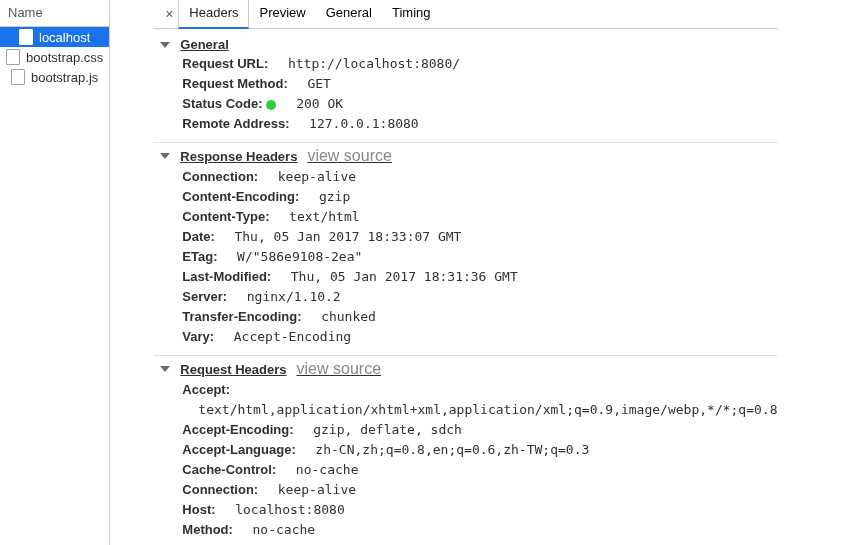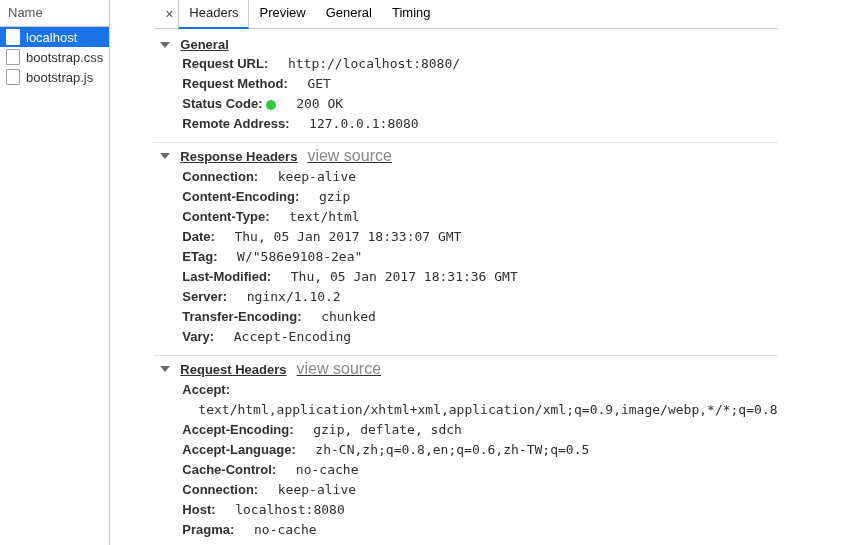--- a/index.html
+++ b/index.html
@@ -1,21 +1,21 @@
 <!DOCTYPE html>
 <html><head>
 <meta charset="utf-8">
 <style>
   html,body{margin:0;padding:0;font-family:"Helvetica Neue",Arial,sans-serif;font-size:13px;color:#303030;background:#fff;}
   .app{display:flex;width:758px;height:545px;gap:44px;}
   
   .sidebar{width:226px;border-right:1px solid #cccccc;display:flex;flex-direction:column;}
   .sidebar-header{height:26px;line-height:26px;padding-left:8px;border-bottom:1px solid #cccccc;color:#555;}
   .file-list{flex:1;overflow:auto;}
-  .file-row{display:flex;align-items:center;height:20px;padding:0 6px;gap:6px;cursor:pointer;}
+  .file-row{display:flex;align-items:center;height:20px;padding:0 6px;gap:6px;cursor:pointer;justify-content:center;}
   .file-row.selected{background:#1a73e8;color:#fff;}
   .file-icon{width:12px;height:14px;border:1px solid #9aa0a6;border-radius:1px;background:#fff;position:relative;flex:0 0 auto;}
   .file-row.selected .file-icon{border-color:#fff;}
   
   .details{flex:1;display:flex;flex-direction:column;}
   .tabbar{height:28px;display:flex;align-items:center;border-bottom:1px solid #cccccc;padding-left:6px;gap:0;}
   .close-x{width:18px;text-align:center;color:#555;cursor:pointer;font-size:14px;}
   .tab{padding:0 10px;height:28px;line-height:28px;color:#000000;cursor:pointer;}
   .tab.active{color:#222;border-bottom:2px solid #1a73e8;border-left:1px solid #cccccc;border-right:1px solid #cccccc;}
   .panel{flex:1;overflow:auto;padding:4px 0 10px 0;}
@@ -95,23 +95,23 @@
       </div>
       <div class="section">
         <div class="section-head">
           <span class="caret"></span>
           <span class="section-title">Request Headers</span>
           <span class="view-source">view source</span>
         </div>
         <div class="kvlist" id="kv-request">
             <div class="kv"><span class="k">Accept:</span> <span class="v">text/html,application/xhtml+xml,application/xml;q=0.9,image/webp,*/*;q=0.8</span></div>
             <div class="kv"><span class="k">Accept-Encoding:</span> <span class="v">gzip, deflate, sdch</span></div>
-            <div class="kv"><span class="k">Accept-Language:</span> <span class="v">zh-CN,zh;q=0.8,en;q=0.6,zh-TW;q=0.5</span></div>
+            <div class="kv"><span class="k">Accept-Language:</span> <span class="v">zh-CN,zh;q=0.8,en;q=0.6,zh-TW;q=0.3</span></div>
             <div class="kv"><span class="k">Cache-Control:</span> <span class="v">no-cache</span></div>
             <div class="kv"><span class="k">Connection:</span> <span class="v">keep-alive</span></div>
             <div class="kv"><span class="k">Host:</span> <span class="v">localhost:8080</span></div>
-            <div class="kv"><span class="k">Pragma:</span> <span class="v">no-cache</span></div>
+            <div class="kv"><span class="k">Method:</span> <span class="v">no-cache</span></div>
             <div class="kv"><span class="k">Upgrade-Insecure-Requests:</span> <span class="v">1</span></div>
           </div>
       </div>
     </div>
   </div>
 </div>
 
 </body></html>

